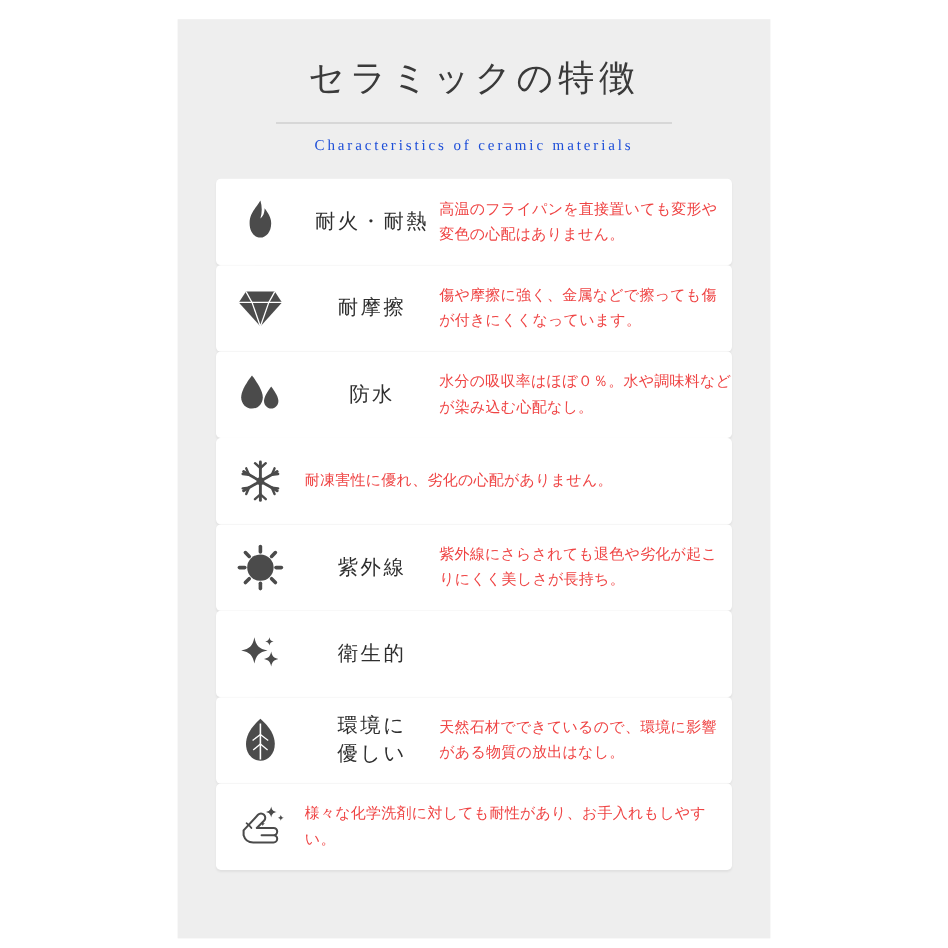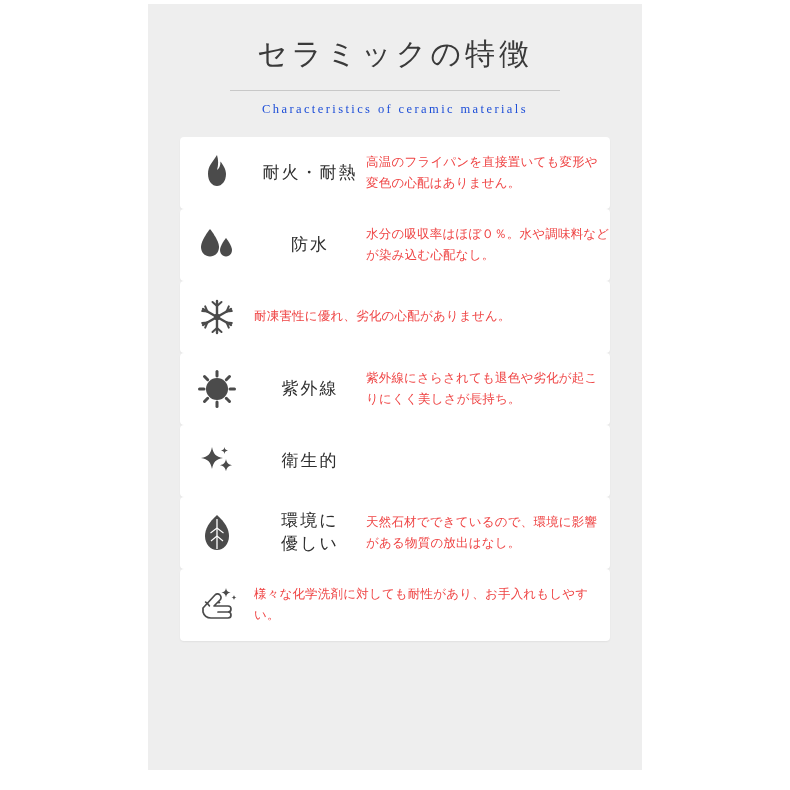--- a/index.html
+++ b/index.html
@@ -18,21 +18,21 @@
     position: relative;
     width: 790px;
     height: 790px;
     background: #ffffff;
     box-sizing: border-box;
   }
 
   .panel {
     position: absolute;
     left: 148px;
-    top: 4px;
+    top: 16px;
     width: 494px;
     height: 766px;
     background: #eeeeee;
     box-sizing: border-box;
   }
 
   .header {
     padding-top: 32px;
     text-align: center;
   }
@@ -141,20 +141,31 @@
       <div class="row">
         <div class="icon-cell">
           <svg width="34" height="40" viewBox="0 0 34 40" fill="none">
             <path d="M17 2 C12 10 8 13 8 21 C8 28.2 12.2 33 17 33 C21.8 33 26 28.2 26 21 C26 16 23 12 20.5 8.5 C20.5 13 19 15.5 17 17 C18.5 12 18.5 7 17 2 Z" fill="#4b4b4b"></path>
           </svg>
         </div>
         <div class="label-cell">耐火・耐熱</div>
         <div class="desc-cell">高温のフライパンを直接置いても変形や変色の心配はありません。</div>
       </div>
 
+      <div class="row">
+        <div class="icon-cell">
+          <svg width="40" height="38" viewBox="0 0 40 38" fill="none">
+            <path d="M8 5 H32 L38 14 L20 34 L2 14 Z" fill="#4b4b4b"></path>
+            <path d="M8 5 L13 14 L20 34 L27 14 L32 5" stroke="#ffffff" stroke-width="1.1" fill="none"></path>
+            <path d="M2 14 H38" stroke="#ffffff" stroke-width="1.1"></path>
+          </svg>
+        </div>
+        <div class="label-cell">耐摩擦</div>
+        <div class="desc-cell">傷や摩擦に強く、金属などで擦っても傷が付きにくくなっています。</div>
+      </div>
 
       <div class="row">
         <div class="icon-cell">
           <svg width="42" height="40" viewBox="0 0 42 40" fill="none">
             <path d="M14 4 C14 4 5 15 5 22 C5 27.5 9 31.5 14 31.5 C19 31.5 23 27.5 23 22 C23 15 14 4 14 4 Z" fill="#4b4b4b"></path>
             <path d="M30 13 C30 13 24 20.5 24 25 C24 28.8 26.7 31.5 30 31.5 C33.3 31.5 36 28.8 36 25 C36 20.5 30 13 30 13 Z" fill="#4b4b4b"></path>
           </svg>
         </div>
         <div class="label-cell">防水</div>
         <div class="desc-cell">水分の吸収率はほぼ０％。水や調味料などが染み込む心配なし。</div>

